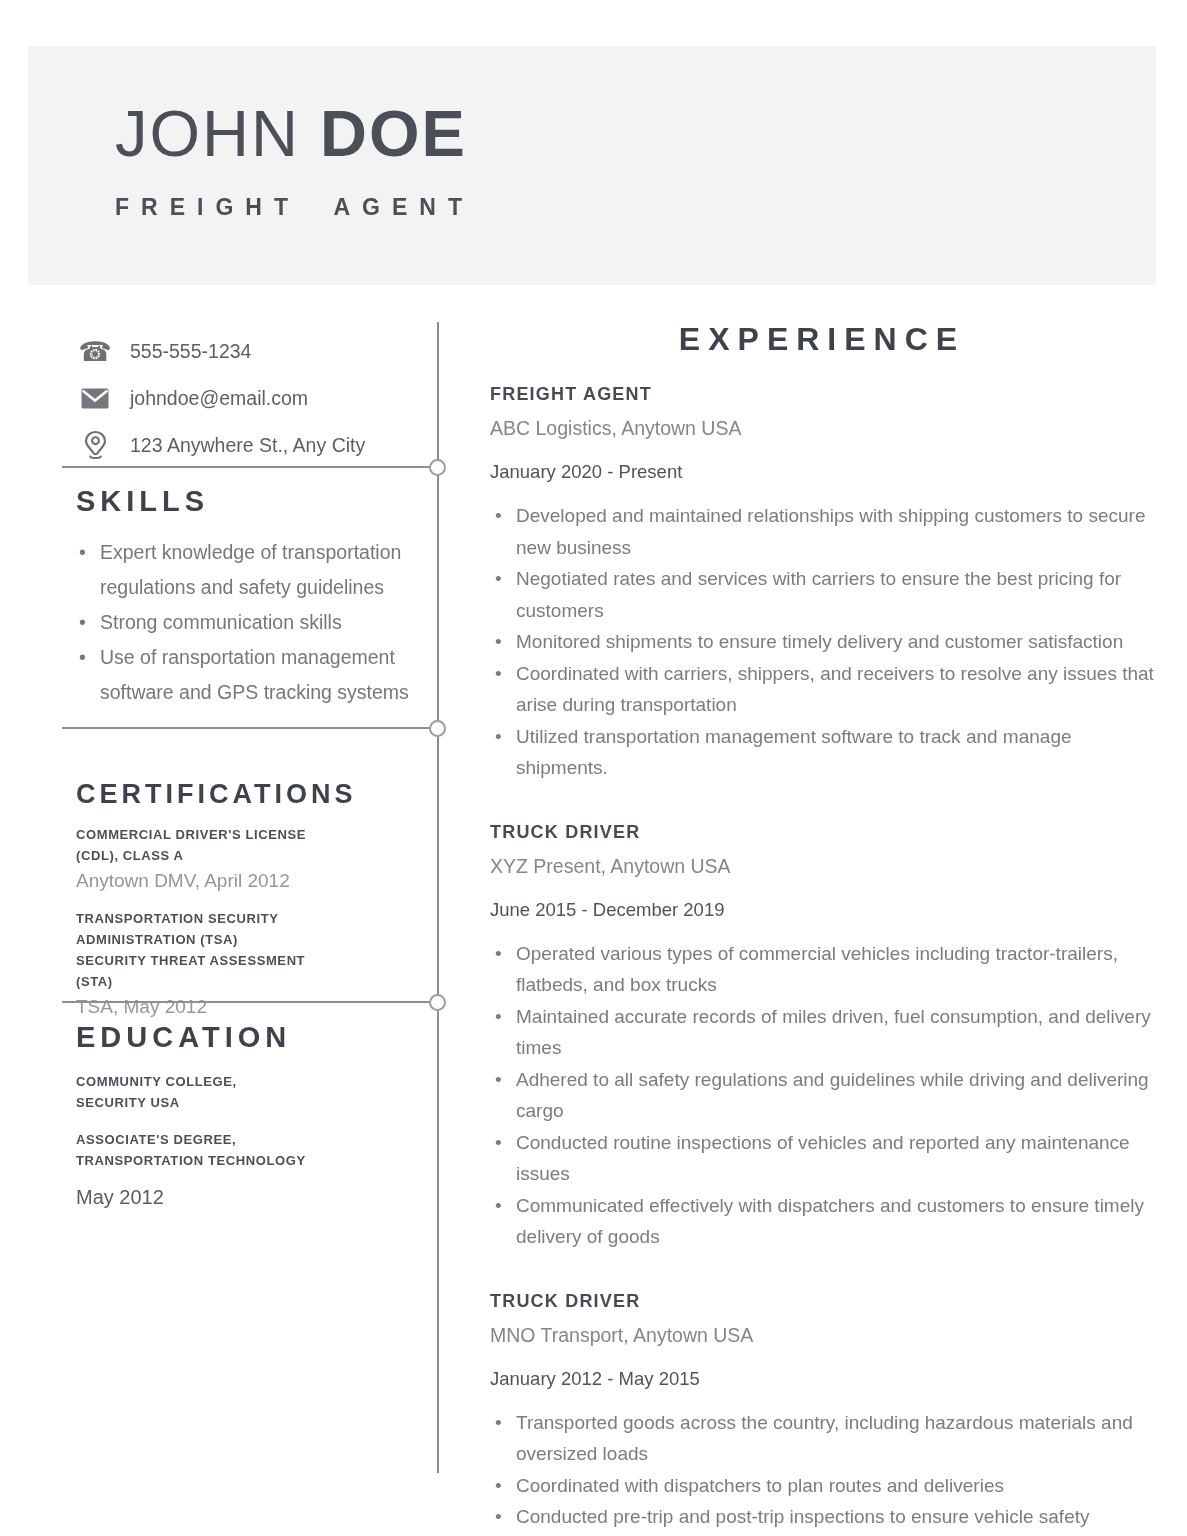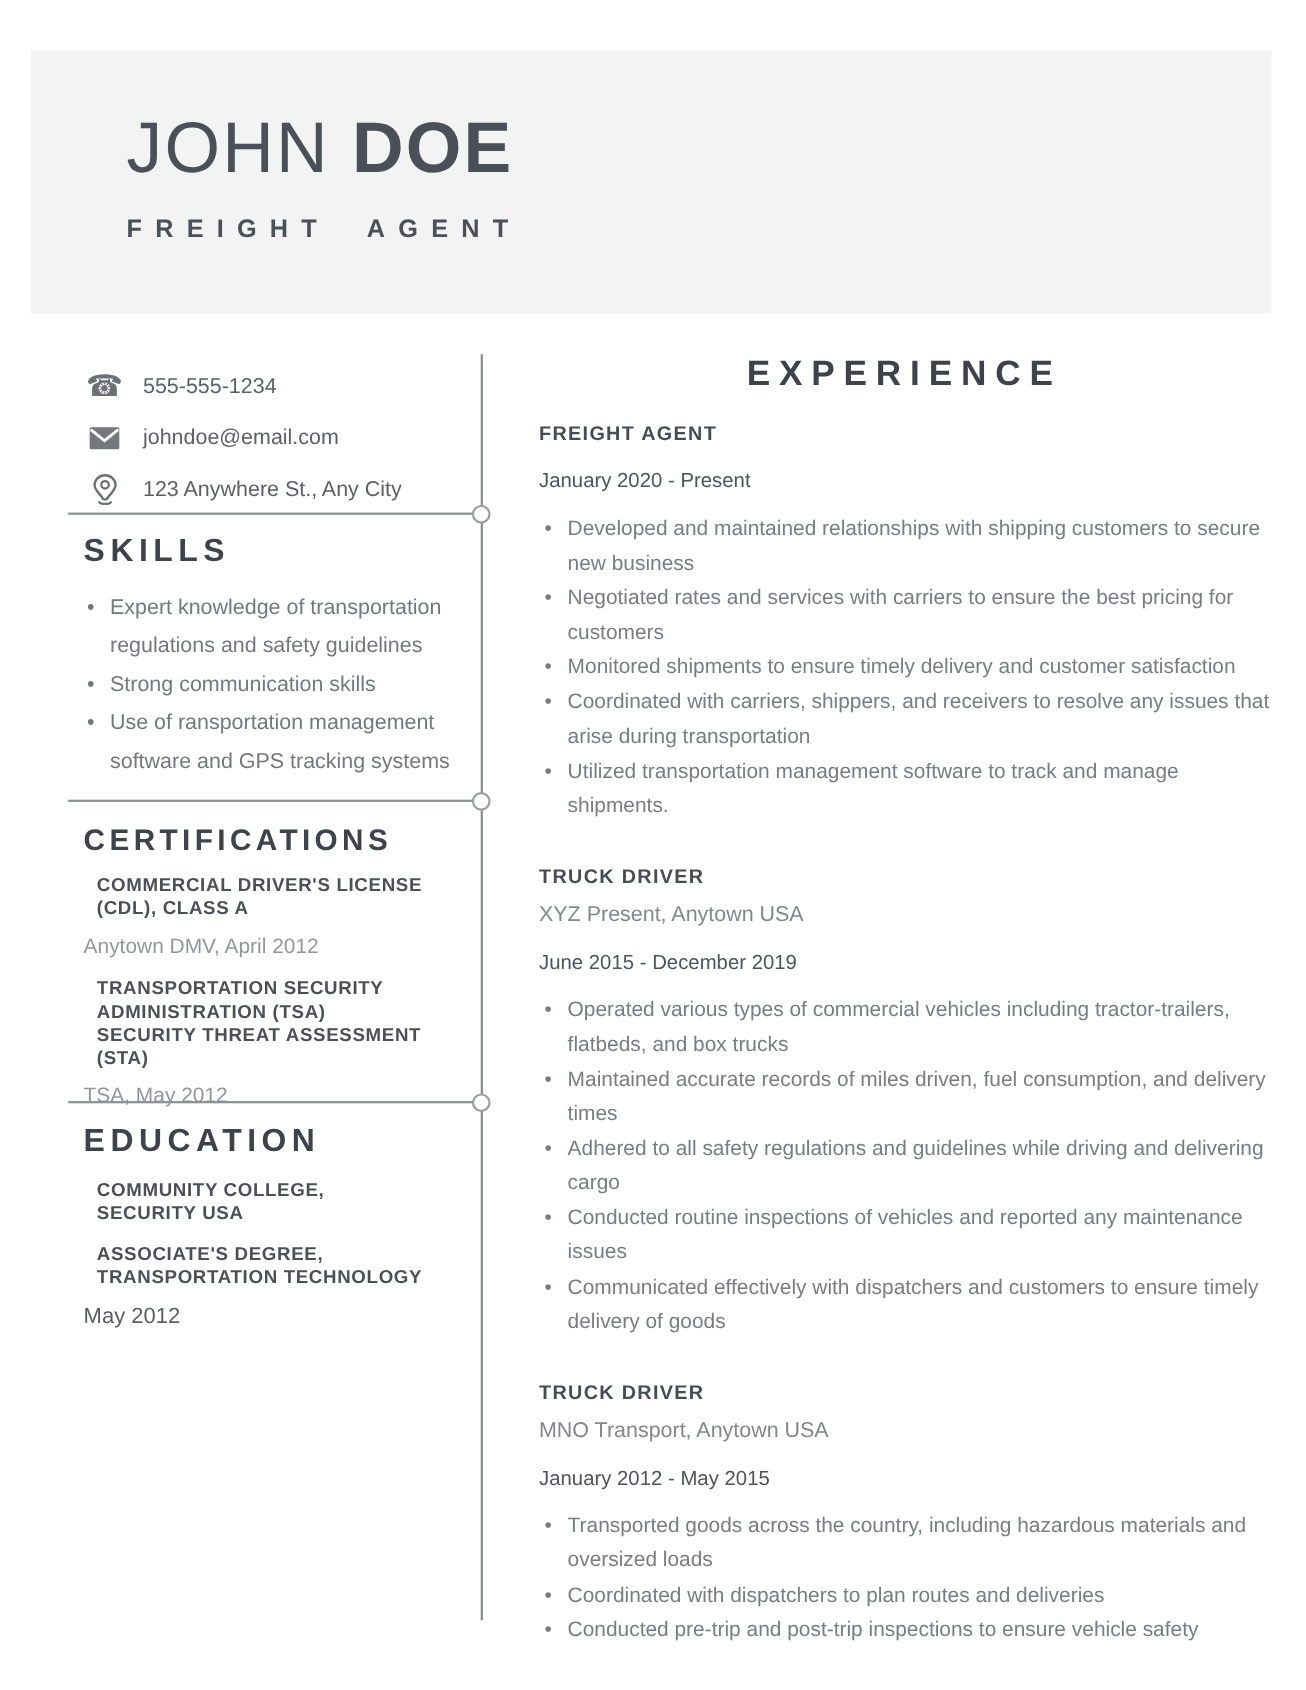--- a/index.html
+++ b/index.html
@@ -30,30 +30,30 @@
     background:#ffffff;border:2px solid #9a9da1;
   }
   
   .contact{position:absolute;left:78px;top:328px;width:360px;}
   .contact-row{display:flex;align-items:center;height:47px;}
   .icon-box{width:34px;display:flex;justify-content:center;align-items:center;flex:0 0 34px;}
   .phone-glyph{font-family:"DejaVu Sans",sans-serif;font-size:27px;color:#6d7074;line-height:1;}
   .contact-text{margin-left:18px;font-size:19.5px;color:#5c6066;}
   .side-section{position:absolute;left:76px;width:366px;}
   .side-heading{font-size:29px;font-weight:700;color:#3e434b;letter-spacing:5px;line-height:1.2;margin:0;}
-  .side-heading.cert{font-size:27px;letter-spacing:4px;}
+  .side-heading.cert{font-size:27px;letter-spacing:4px;margin-top:30px;}
   .skill-list{list-style:none;margin:16px 0 0 0;padding:0;}
   .skill-list li{
     position:relative;padding-left:24px;font-size:19.5px;line-height:35px;color:#74777c;
   }
   .skill-list li::before{content:"•";position:absolute;left:3px;color:#74777c;}
   .cert-item{margin-top:14px;}
   .cert-title,.edu-line{
-    font-size:17px;font-weight:700;letter-spacing:0.6px;color:#4b5058;
-    line-height:21px;white-space:pre-line;margin:12px;
+    font-size:13px;font-weight:700;letter-spacing:0.6px;color:#4b5058;
+    line-height:21px;white-space:pre-line;margin:0;
   }
   .cert-detail{font-size:19px;color:#94969b;line-height:26px;margin-top:2px;}
   .edu-line{margin-top:16px;}
   .edu-date{margin-top:15px;font-size:20px;color:#595d63;}
   
   .experience{position:absolute;left:490px;top:320px;width:664px;}
   .exp-heading{font-size:32px;font-weight:700;color:#3e434b;letter-spacing:8px;line-height:1.2;margin:0;text-align:center;}
   .job{margin-top:24px;}
   .job + .job{margin-top:36px;}
   .job-title{font-size:18px;font-weight:700;letter-spacing:1.2px;color:#474c54;line-height:24px;}
@@ -150,20 +150,21 @@
     <p class="edu-line">ASSOCIATE'S DEGREE,
 TRANSPORTATION TECHNOLOGY</p>
     <div class="edu-date">May 2012</div>
   </section>
 
   <section class="experience">
     <h2 class="exp-heading">EXPERIENCE</h2>
 
     <div class="job">
       <div class="job-title">FREIGHT AGENT</div>
+      <div class="job-company">ABC Logistics, Anytown USA</div>
       <div class="job-dates">January 2020 - Present</div>
       <ul class="job-bullets">
         <li>Developed and maintained relationships with shipping customers to secure new business</li>
         <li>Negotiated rates and services with carriers to ensure the best pricing for customers</li>
         <li>Monitored shipments to ensure timely delivery and customer satisfaction</li>
         <li>Coordinated with carriers, shippers, and receivers to resolve any issues that arise during transportation</li>
         <li>Utilized transportation management software to track and manage shipments.</li>
       </ul>
     </div>
 

